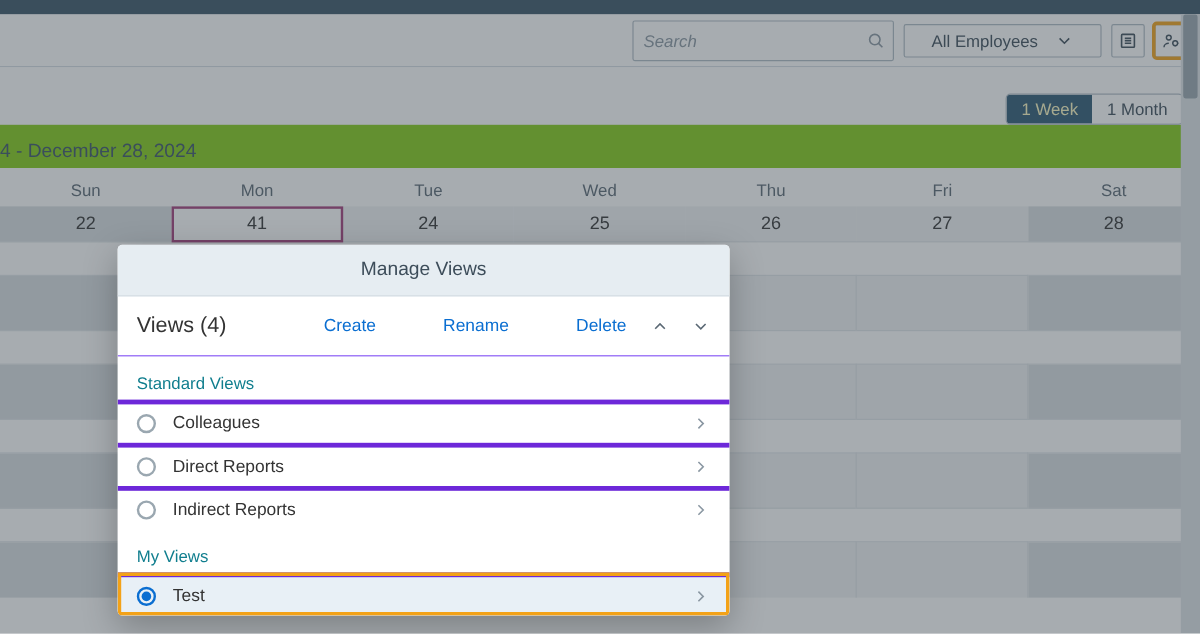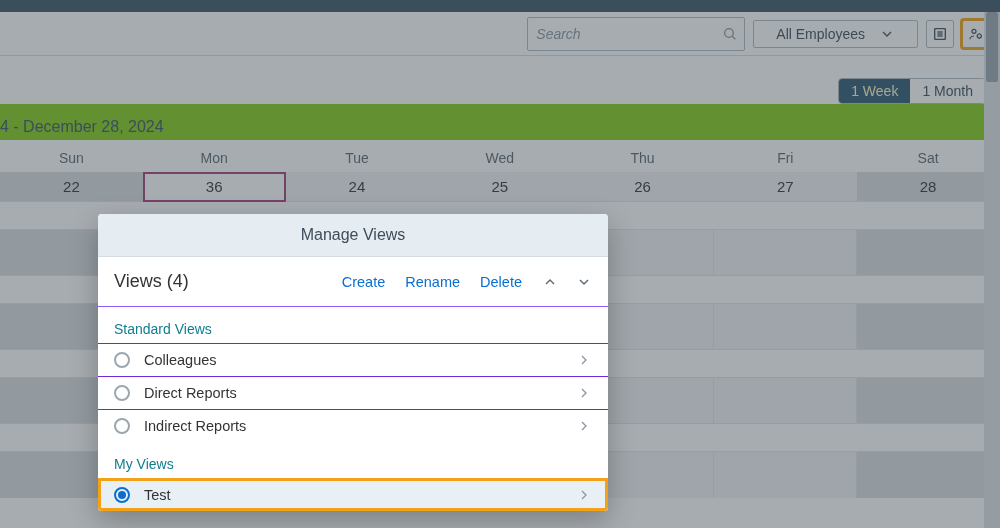--- a/index.html
+++ b/index.html
@@ -174,21 +174,21 @@
     top: 0; height: 70px;
     background: #9aa7b0;
     border-radius: 2px;
   }
 
   
   .dialog {
     position: absolute;
     z-index: 20;
     left: 98px;
-    top: 214px;
+    top: 204px;
     width: 510px;
     background: #fff;
     border-radius: 4px;
     box-shadow: 0 10px 28px rgba(0,0,0,0.25);
     overflow: hidden;
   }
   .dlg-title {
     background: var(--bg-header);
     text-align: center;
     padding: 12px 0;
@@ -212,33 +212,34 @@
     align-items: center;
     gap: 20px;
   }
   .dlg-toolbar .link-btn {
     background: none;
     border: none;
     color: var(--blue-link);
     font-size: 14.5px;
     cursor: pointer;
     padding: 0;
+    margin-left: 36px;
   }
   .dlg-toolbar .nav-arrows { display: flex; gap: 18px; color: #5a6874; }
   .dlg-section {
     padding: 14px 16px 6px;
     color: var(--teal);
     font-size: 14px;
   }
   .view-row {
     display: flex;
     align-items: center;
     padding: 8px 16px;
     gap: 14px;
-    border-top: 1px solid #6d28d9;
+    border-top: 4px solid #6d28d9;
     cursor: pointer;
   }
   .view-row.selected { background: var(--row-selected); }
   .view-row.highlight-border { outline: 3px solid var(--highlight); outline-offset: -3px; }
   .radio {
     width: 16px; height: 16px; border-radius: 50%;
     border: 2px solid #9aa7b0;
     display: inline-flex; align-items: center; justify-content: center;
     flex-shrink: 0;
   }
@@ -304,21 +305,21 @@
       <th>Tue</th>
       <th>Wed</th>
       <th>Thu</th>
       <th>Fri</th>
       <th>Sat</th>
     </tr>
   </thead>
   <tbody>
     <tr>
       <td class="weekend">22</td>
-      <td class="today">36</td>
+      <td class="today">41</td>
       <td>24</td>
       <td>25</td>
       <td>26</td>
       <td>27</td>
       <td class="weekend">28</td>
     </tr>
     <tr class="cal-blankrow">
         <td colspan="7"></td>
       </tr>
     <tr class="cal-slotrow">

